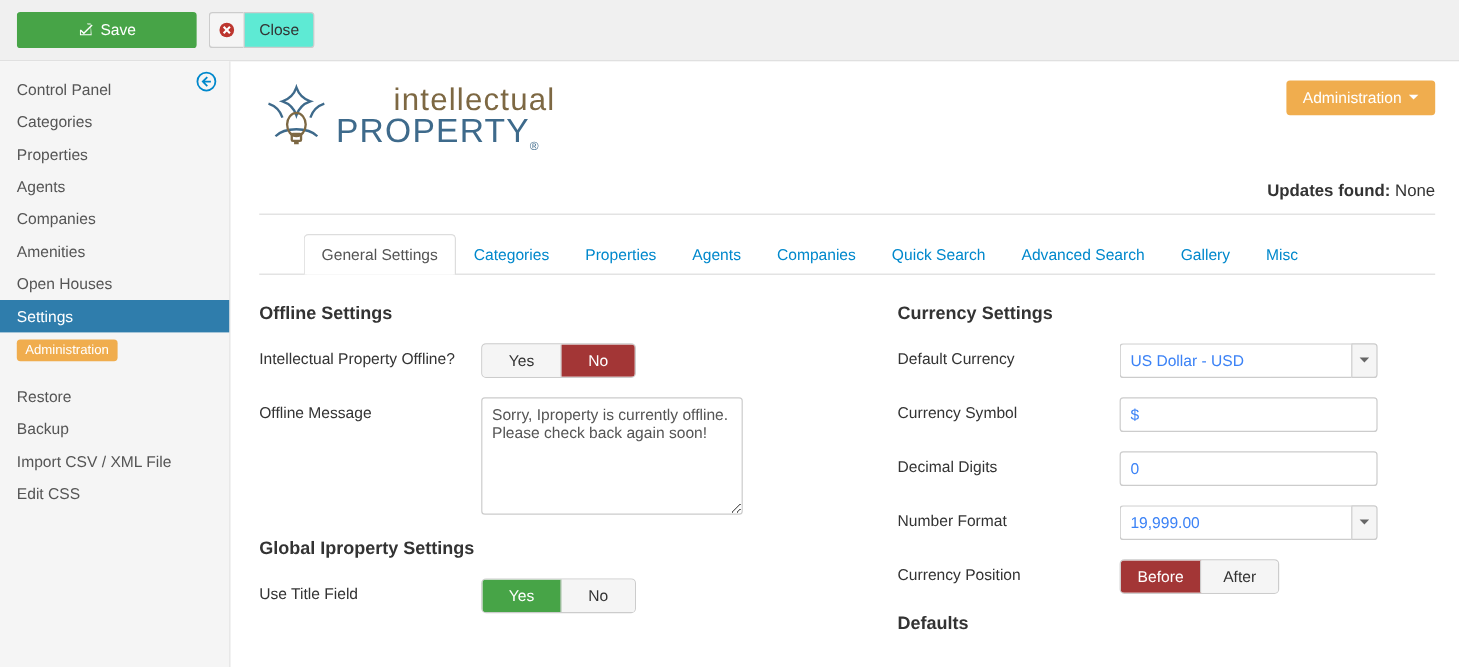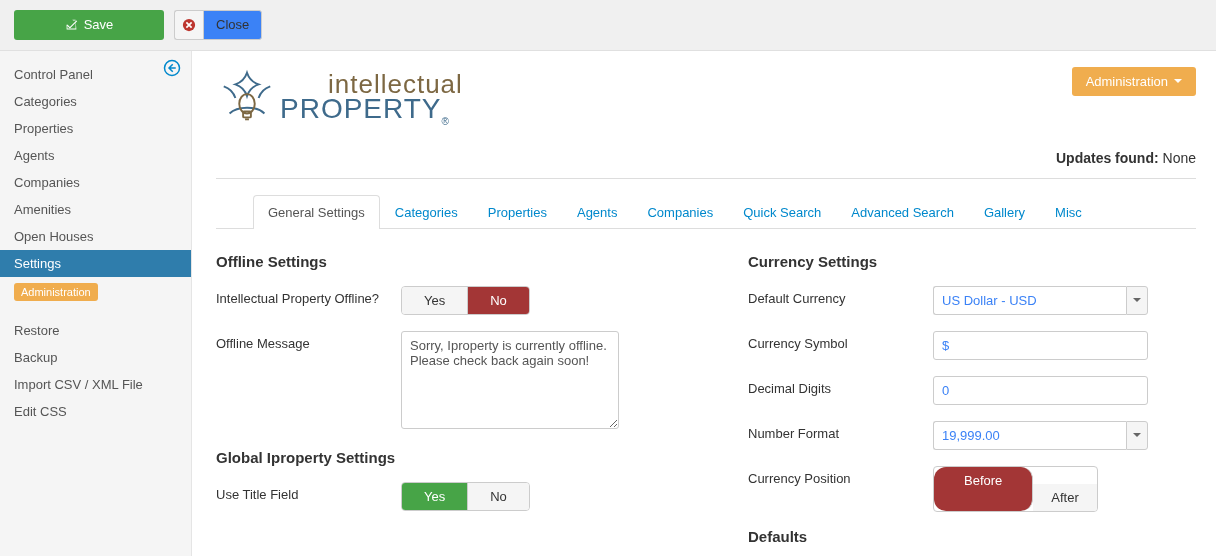--- a/index.html
+++ b/index.html
@@ -41,21 +41,21 @@
 .btn-group .btn-icon {
   background: #f5f5f5;
   border: 1px solid #ccc;
   border-right: none;
   border-radius: 3px 0 0 3px;
   padding: 5px 7px;
   display: inline-flex;
   align-items: center;
 }
 .btn-group .btn-close {
-  background: #3b82f6;
+  background: #5eead4;
   color: #333;
   border: 1px solid #ccc;
   border-radius: 0 3px 3px 0;
   padding: 6px 12px;
 }
 .main {
   display: flex;
 }
 .sidebar {
   width: 192px;
@@ -409,21 +409,21 @@
           <div class="input-grp with-caret">
             <input type="text" value="19,999.00" style="">
             <div class="caret-btn">
                 <span class="caret-down"></span>
               </div>
           </div>
         </div>
         <div class="form-row">
           <label>Currency Position</label>
           <div class="radio-grp">
-            <div class="opt sel-red" style="padding:6px 30px;border-radius:12px;">Before</div>
-            <div class="opt" style="padding:6px 18px;margin-top:17px;">After</div>
+            <div class="opt sel-red" style="padding:6px 14px;">Before</div>
+            <div class="opt" style="padding:6px 18px;">After</div>
           </div>
         </div>
         <h3 class="section" style="margin-top:12px;">Defaults</h3>
       </div>
     </div>
   </div>
 </div>
 
 </body></html>

